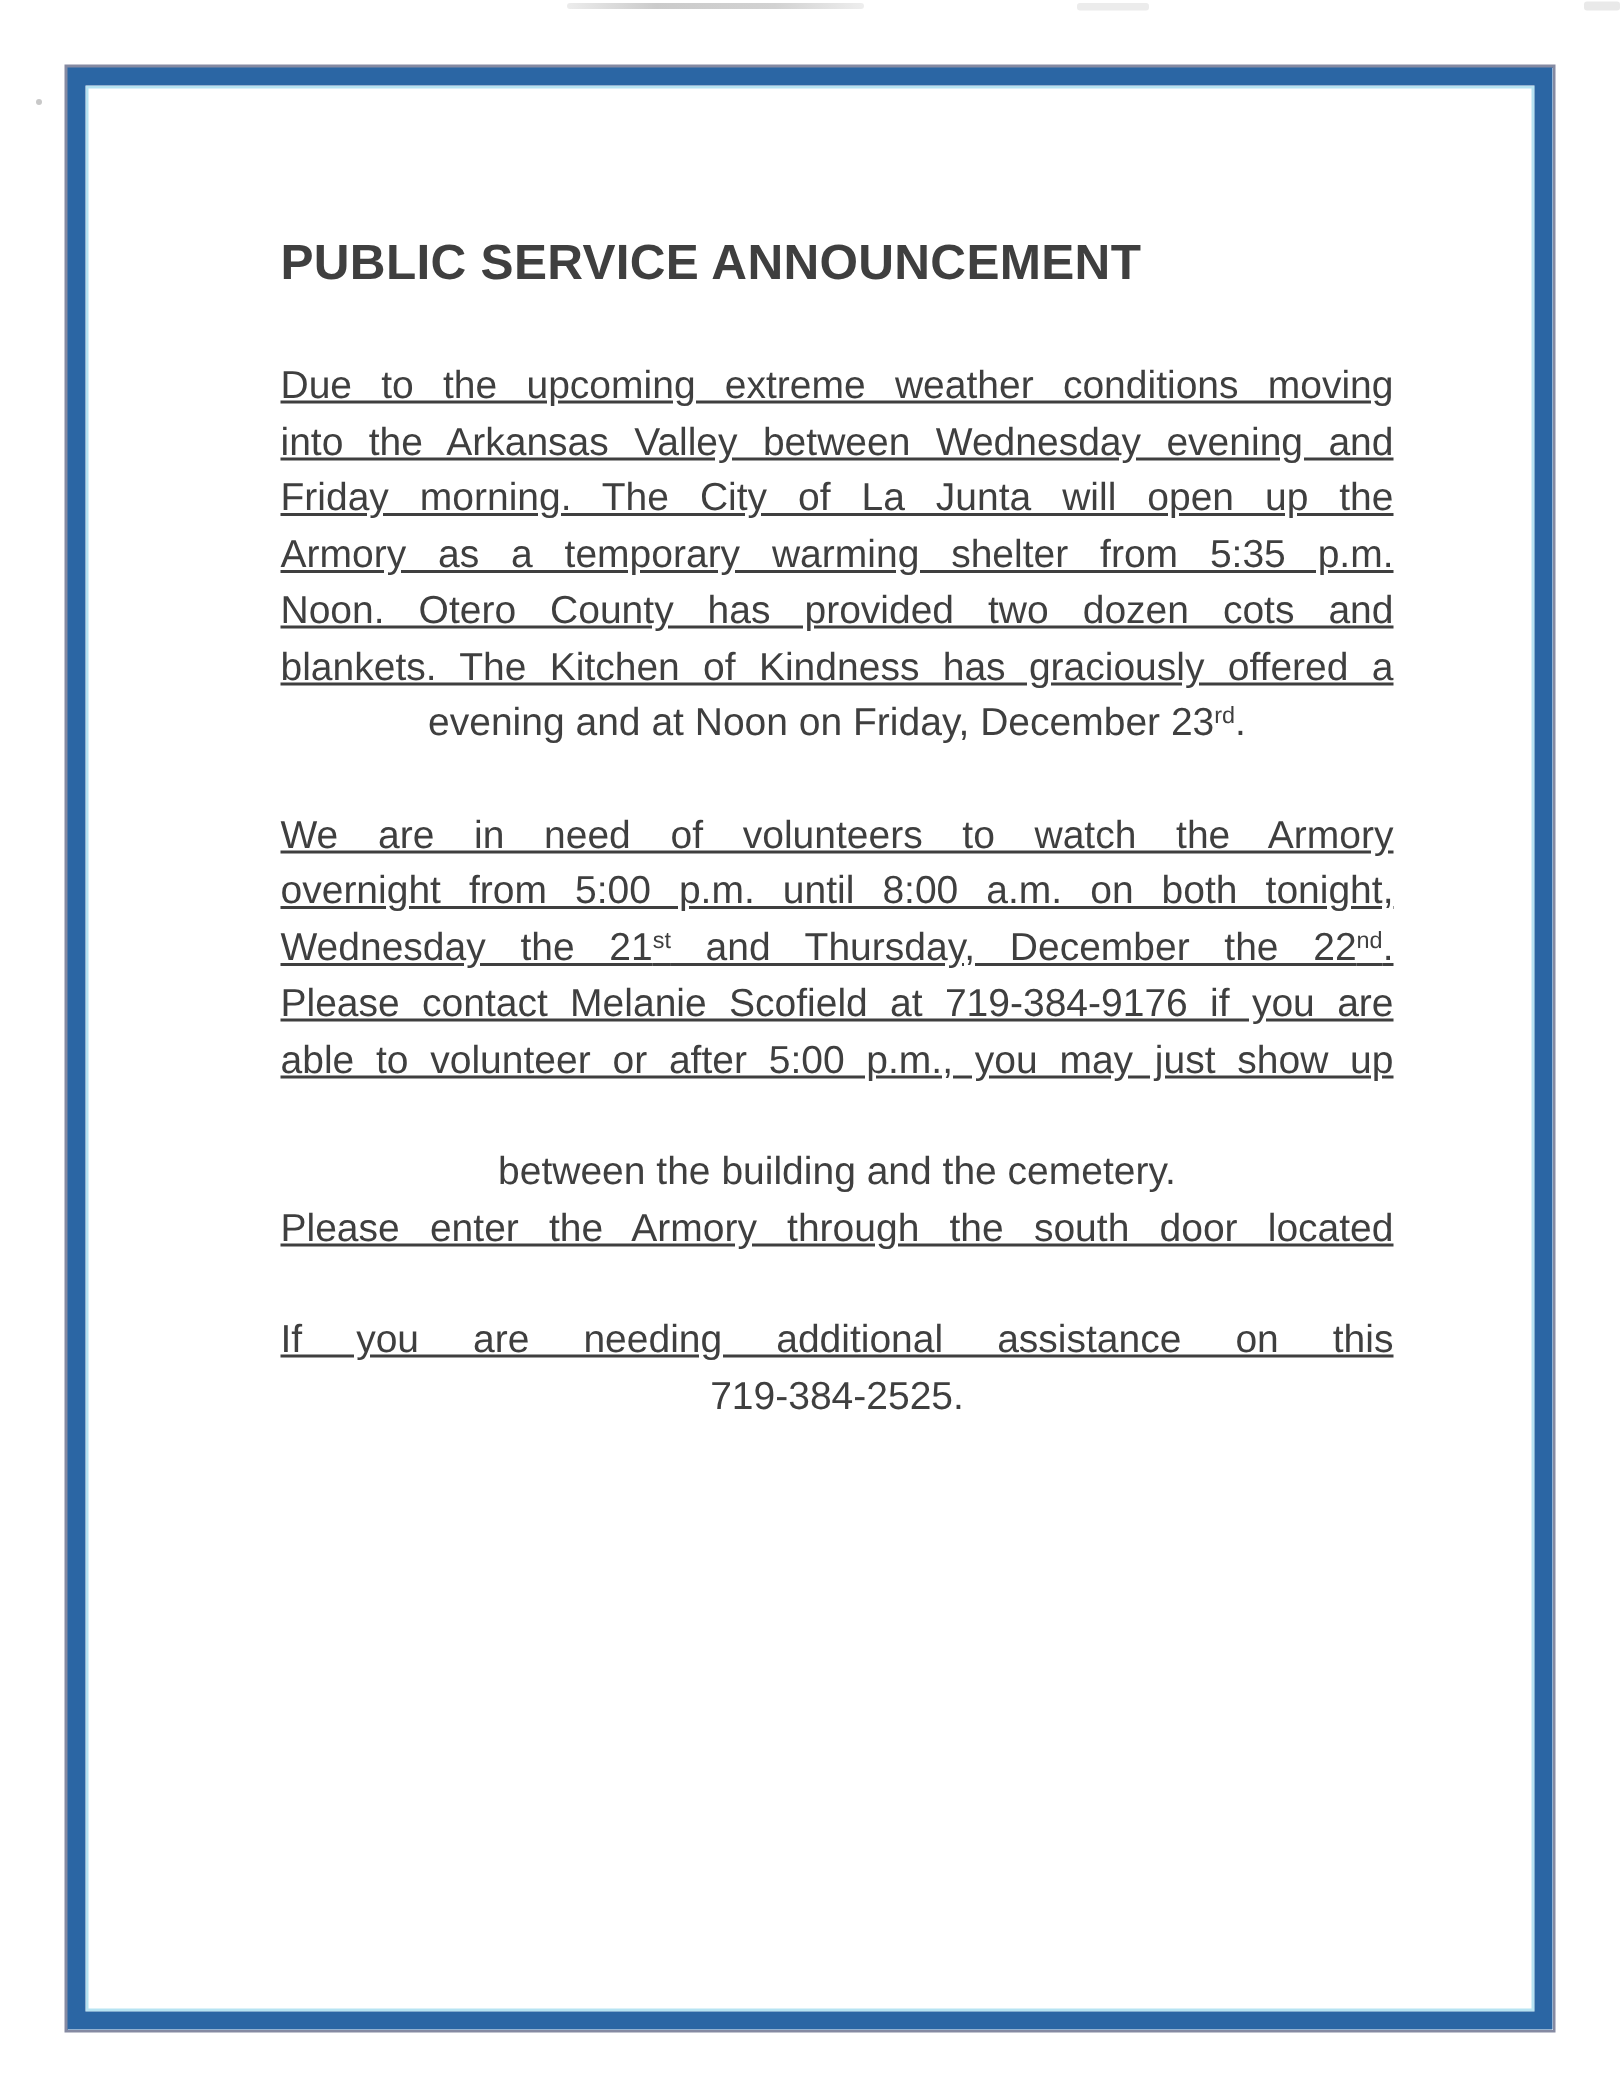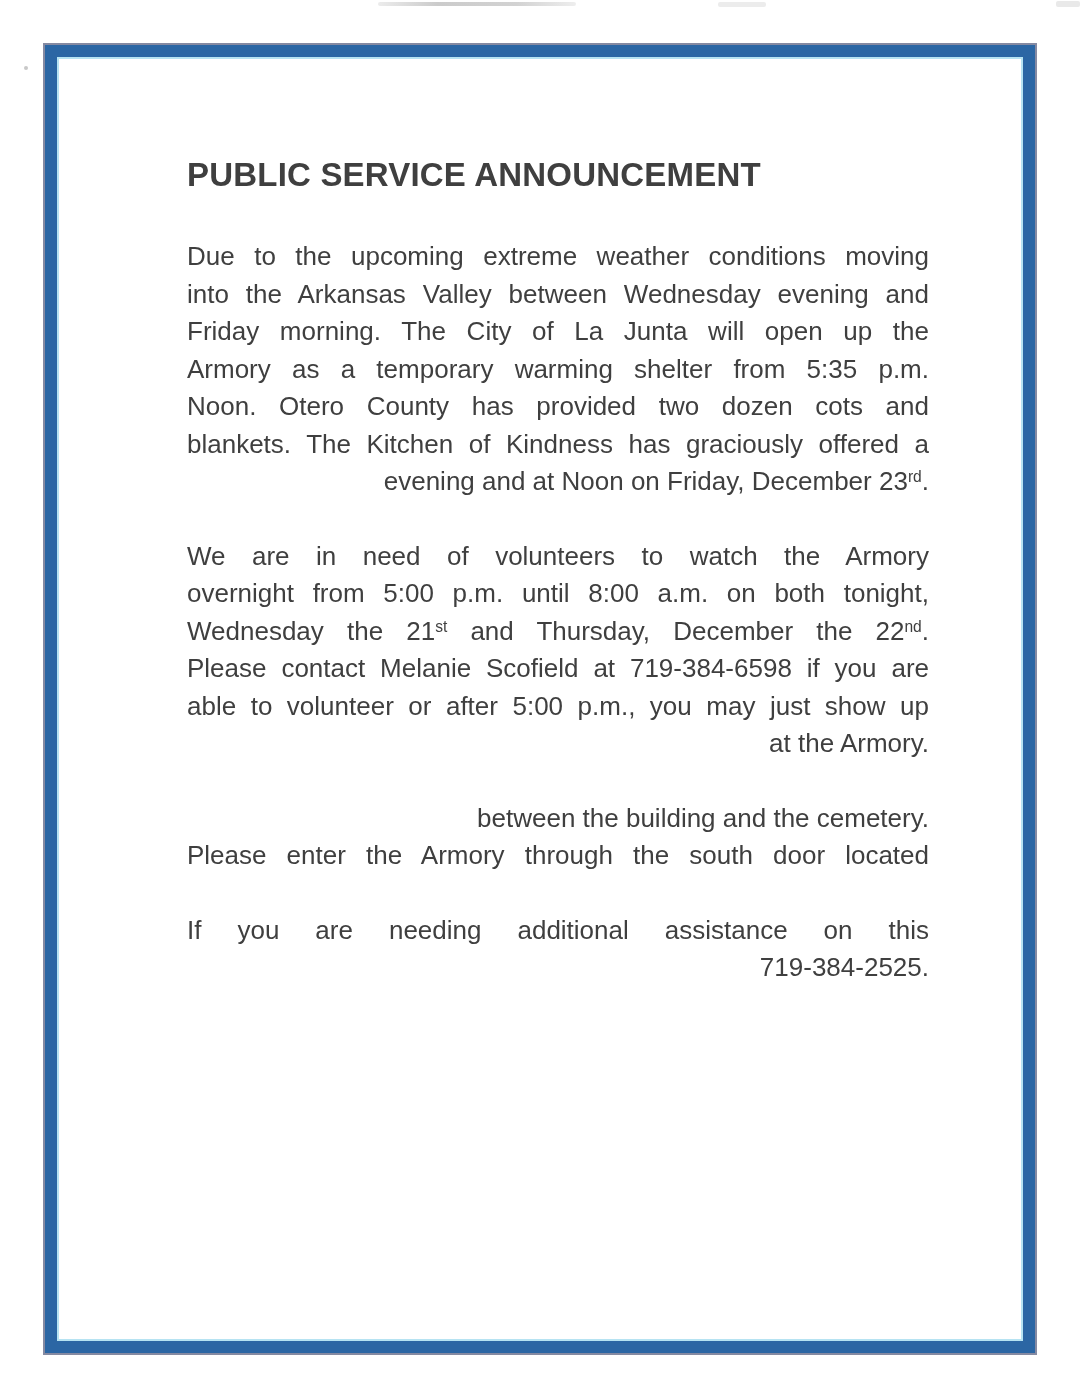--- a/index.html
+++ b/index.html
@@ -29,22 +29,22 @@
     position:absolute;left:187px;top:156px;width:742px;
   }
   .title{
     font-size:33px;line-height:38px;font-weight:bold;
     margin:0 0 44px 0;letter-spacing:.2px;
   }
   .para{margin:0 0 37px 0;font-size:26px;}
   .line{
     line-height:37.5px;white-space:normal;
   }
-  .line.just{text-align:justify;text-align-last:justify;}
-  .line.last{text-align:right;}
+  .line.just{text-align:justify;text-align-last:justify;text-decoration:underline;}
+  .line.last{text-align:center;}
   sup{
     font-size:.6em;line-height:0;vertical-align:baseline;
     position:relative;top:-.5em;
   }
   
   .artifact{position:absolute;border-radius:2px;}
   .artifact-1{left:378px;top:2px;width:198px;height:4px;
     background:linear-gradient(90deg,#ececec,#cbcbcb 30%,#d2d2d2 70%,#eeeeee);}
   .artifact-2{left:718px;top:2px;width:48px;height:5px;background:#ececec;}
   .artifact-3{left:1056px;top:1px;width:24px;height:6px;background:#e9e9e9;}
@@ -70,23 +70,22 @@
           <div class="line just">Friday morning.  The City of La Junta will open up the</div>
           <div class="line just">Armory as a temporary warming shelter from 5:35 p.m.</div>
           <div class="line just">Noon.  Otero County has provided two dozen cots and</div>
           <div class="line just">blankets.  The Kitchen of Kindness has graciously offered a</div>
           <div class="line last">evening and at Noon on Friday, December 23<sup>rd</sup>.</div>
         </div>
         <div class="para">
           <div class="line just">We are in need of volunteers to watch the Armory</div>
           <div class="line just">overnight from 5:00 p.m. until 8:00 a.m. on both tonight,</div>
           <div class="line just">Wednesday the 21<sup>st</sup> and Thursday, December the 22<sup>nd</sup>.</div>
-          <div class="line just">Please contact Melanie Scofield at 719-384-6598 if you are</div>
+          <div class="line just">Please contact Melanie Scofield at 719-384-9176 if you are</div>
           <div class="line just">able to volunteer or after 5:00 p.m., you may just show up</div>
-          <div class="line last">at the Armory.</div>
         </div>
         <div class="para">
           <div class="line last">between the building and the cemetery.</div>
           <div class="line just">Please enter the Armory through the south door located</div>
         </div>
         <div class="para">
           <div class="line just">If you are needing additional assistance on this</div>
           <div class="line last">719-384-2525.</div>
         </div>
       </div>

